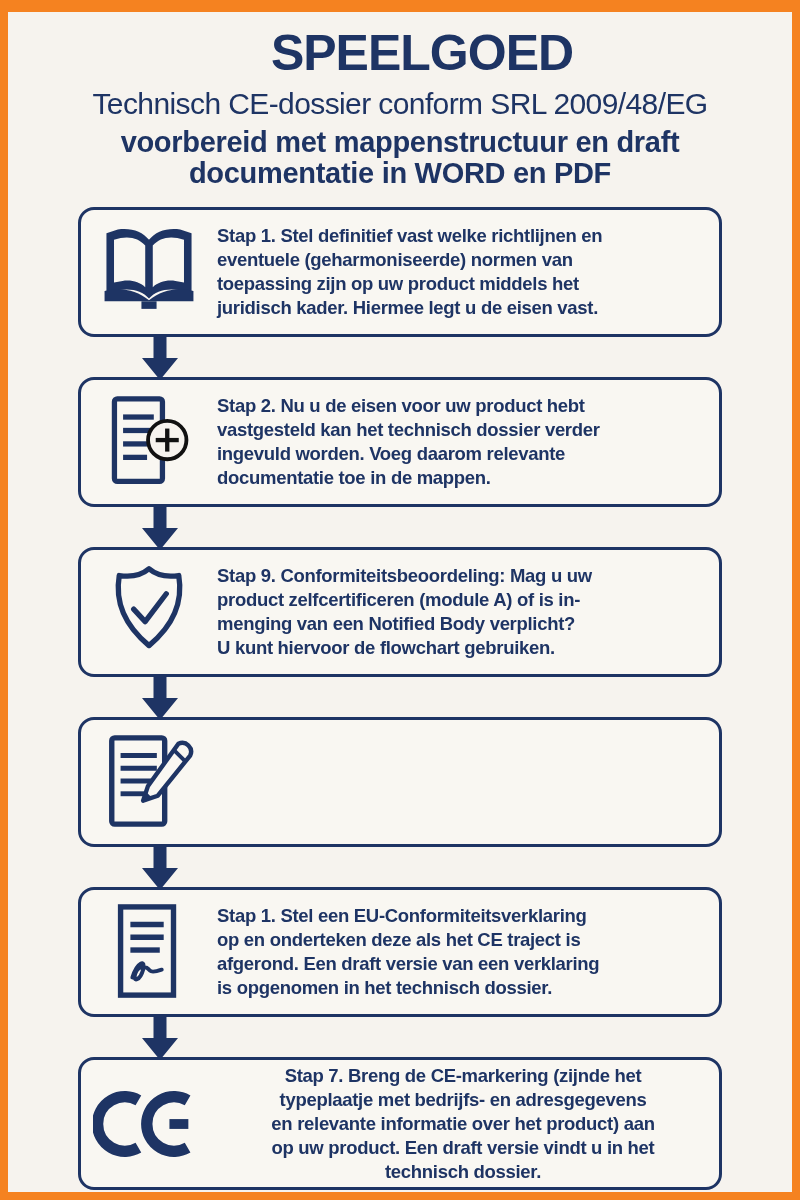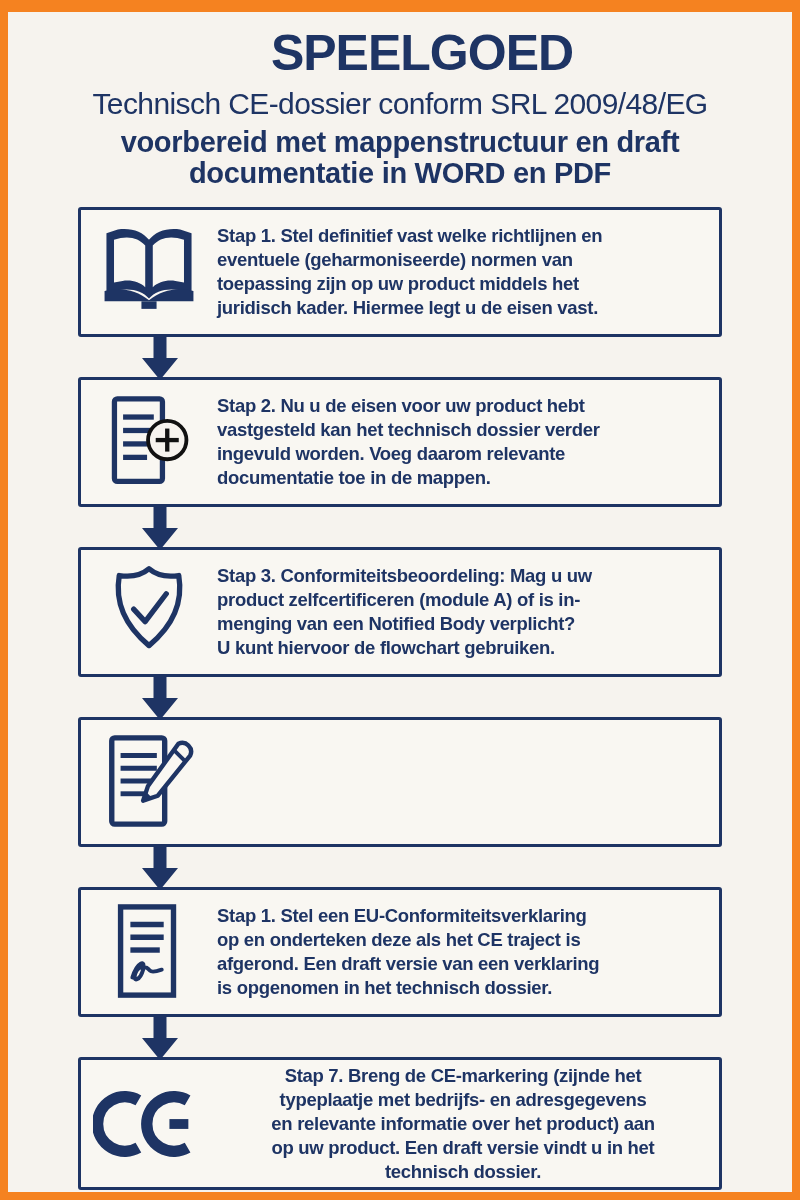--- a/index.html
+++ b/index.html
@@ -28,21 +28,21 @@
   .subtitle2{
     margin-top:6px;
     font-size:29px; font-weight:bold; letter-spacing:-0.3px;
     line-height:31px;
     white-space:pre-line;
   }
   .step-box{
     position:absolute;
     left:70px; width:644px; height:130px;
     border:3.5px solid #1e3464;
-    border-radius:3px;
+    border-radius:16px;
     background:#f9f7f2;
     display:flex; align-items:center;
   }
   .icon-col{
     flex:0 0 136px;
     display:flex; justify-content:center; align-items:center;
   }
   .text-col{
     flex:1;
     padding-right:10px;
@@ -116,21 +116,21 @@
     <path d="M11.5 0 H24.5 V24 H36 L18 46 L0 24 H11.5 Z" fill="#1e3464"></path>
   </svg>
 
   <div class="step-box b3">
     <div class="icon-col">
       <svg width="96" height="96" viewBox="0 0 100 100">
         <path d="M50 5 C57 11 68 14 81 12 C85 36 79 61 50 85 C21 61 15 36 19 12 C32 14 43 11 50 5 Z" fill="none" stroke="#1e3464" stroke-width="5.5" stroke-linejoin="round"></path>
         <path d="M34 47 L46 60 L68 31" fill="none" stroke="#1e3464" stroke-width="5.5" stroke-linecap="round" stroke-linejoin="round"></path>
       </svg>
     </div>
-    <div class="text-col">Stap 3. Conformiteitsbeoordeling: Mag u uw
+    <div class="text-col">Stap 9. Conformiteitsbeoordeling: Mag u uw
 product zelfcertificeren (module A) of is in-
 menging van een Notified Body verplicht?
 U kunt hiervoor de flowchart gebruiken.</div>
   </div>
 
   <svg class="arrow a3" viewBox="0 0 36 46">
     <path d="M11.5 0 H24.5 V24 H36 L18 46 L0 24 H11.5 Z" fill="#1e3464"></path>
   </svg>
 
   <div class="step-box b4">

